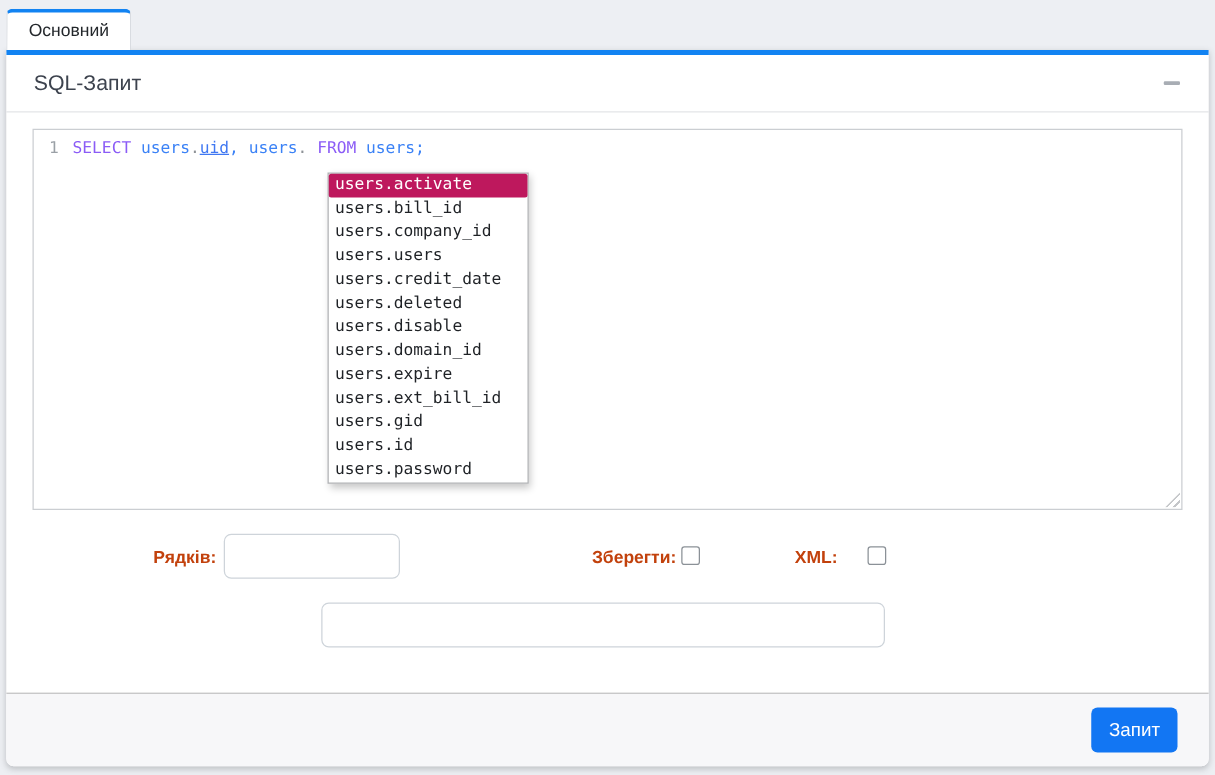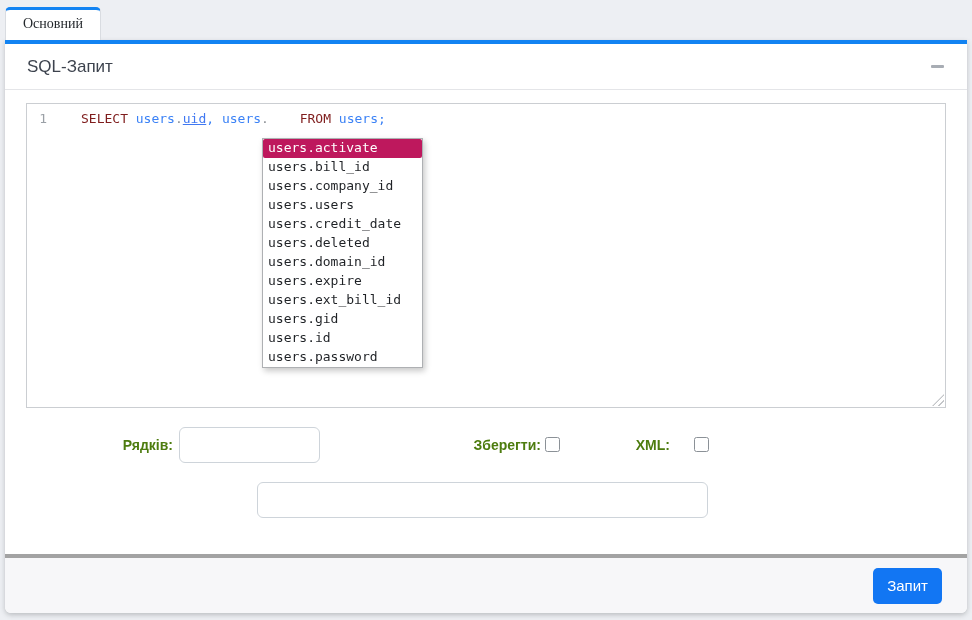--- a/index.html
+++ b/index.html
@@ -4,21 +4,21 @@
 <style>
   * { margin:0; padding:0; box-sizing:border-box; }
   html,body { width:972px; height:620px; }
   body {
     background:#edeff3;
     font-family:"Liberation Sans", sans-serif;
     overflow:hidden;
   }
 
   
-  .tabbar { padding:7px 0 0 5px; height:40px;font-family:Liberation Serif, serif; }
+  .tabbar { padding:7px 0 0 5px; height:40px; }
   .tab {
     display:inline-block;
     background:#ffffff;
     border-top:3px solid #1283f2;
     border-left:1px solid #d9dce1;
     border-right:1px solid #d9dce1;
     border-radius:5px 5px 0 0;
     padding:6px 17px 7px 17px;
     font-size:14px;
     color:#23272b;
@@ -62,21 +62,21 @@
     font-size:13px;
     line-height:19px;
   }
   .code-line { display:flex; padding-top:5px; white-space:pre; }
   .gutter {
     width:27px; flex:0 0 27px;
     text-align:right; padding-right:7px;
     color:#9aa0a6;
   }
   .code-text { padding-left:4px; color:#2d2f33; }
-  .tok-keyword { color:#7f1d1d;margin-left:23px; }
+  .tok-keyword { color:#8b5cf6; }
   .tok-field   { color:#4078f2;text-decoration:underline; }
   .tok-dot     { color:#8e9297; }
   .tok-plain   { color:#3b82f6; }
 
   .resize-grip {
     position:absolute; right:1px; bottom:1px;
     width:12px; height:12px;
     background:repeating-linear-gradient(-45deg, transparent 0 3px, #c4c6c9 3px 4.5px);
     clip-path:polygon(100% 0, 100% 100%, 0 100%);
   }
@@ -102,21 +102,21 @@
   }
   .ac-item.selected { background:#be185d; color:#ffffff; border-radius:2px; }
 
   
   .form-row { position:relative; height:36px; }
   .row1 { margin-top:19px; }
   .row2 { margin-top:19px; }
   .fld-label {
     position:absolute; top:0;
     line-height:36px;
-    font-size:14px; font-weight:bold; color:#4d7c0f;
+    font-size:14px; font-weight:bold; color:#c2410c;
     text-align:right;
   }
   .lbl-rows     { left:0;    width:147px; }
   .lbl-save     { left:360px; width:155px; }
   .lbl-xml      { left:540px; width:104px; }
   .lbl-comments { left:0;    width:224px; }
 
   .text-input {
     position:absolute; top:0; height:36px;
     border:1px solid #ced4da; border-radius:6px;
@@ -135,21 +135,21 @@
     border:1.5px solid #8b9197; border-radius:2.5px;
     background:#fff; cursor:pointer;
   }
   .chk-save { left:519px; }
   .chk-xml  { left:668px; }
 
   
   .card-footer {
     height:59px;
     background:#f7f7f9;
-    border-top:4px solid #a3a3a3;
+    border-top:1px solid #a3a3a3;
     border-radius:0 0 6px 6px;
     display:flex; align-items:center; justify-content:flex-end;
     padding-right:25px;
   }
   .submit-btn {
     height:36px; padding:0 14px;
     background:#1276f3; color:#ffffff;
     border:none; border-radius:5px;
     font-family:"Liberation Sans", sans-serif;
     font-size:15px;
@@ -182,20 +182,21 @@
         <span class="code-text"><span class="tok-keyword">SELECT</span><span class="tok-plain"> users</span><span class="tok-dot">.</span><span class="tok-field">uid</span><span class="tok-plain">, users</span><span class="tok-dot">.</span><span class="tok-plain"> </span><span class="tok-keyword">FROM</span><span class="tok-plain"> users;</span></span>
       </div>
 
       <div class="autocomplete">
         <div class="ac-item selected">users.activate</div>
         <div class="ac-item">users.bill_id</div>
         <div class="ac-item">users.company_id</div>
         <div class="ac-item">users.users</div>
         <div class="ac-item">users.credit_date</div>
         <div class="ac-item">users.deleted</div>
+        <div class="ac-item">users.disable</div>
         <div class="ac-item">users.domain_id</div>
         <div class="ac-item">users.expire</div>
         <div class="ac-item">users.ext_bill_id</div>
         <div class="ac-item">users.gid</div>
         <div class="ac-item">users.id</div>
         <div class="ac-item">users.password</div>
       </div>
 
       <div class="resize-grip"></div>
     </div>

